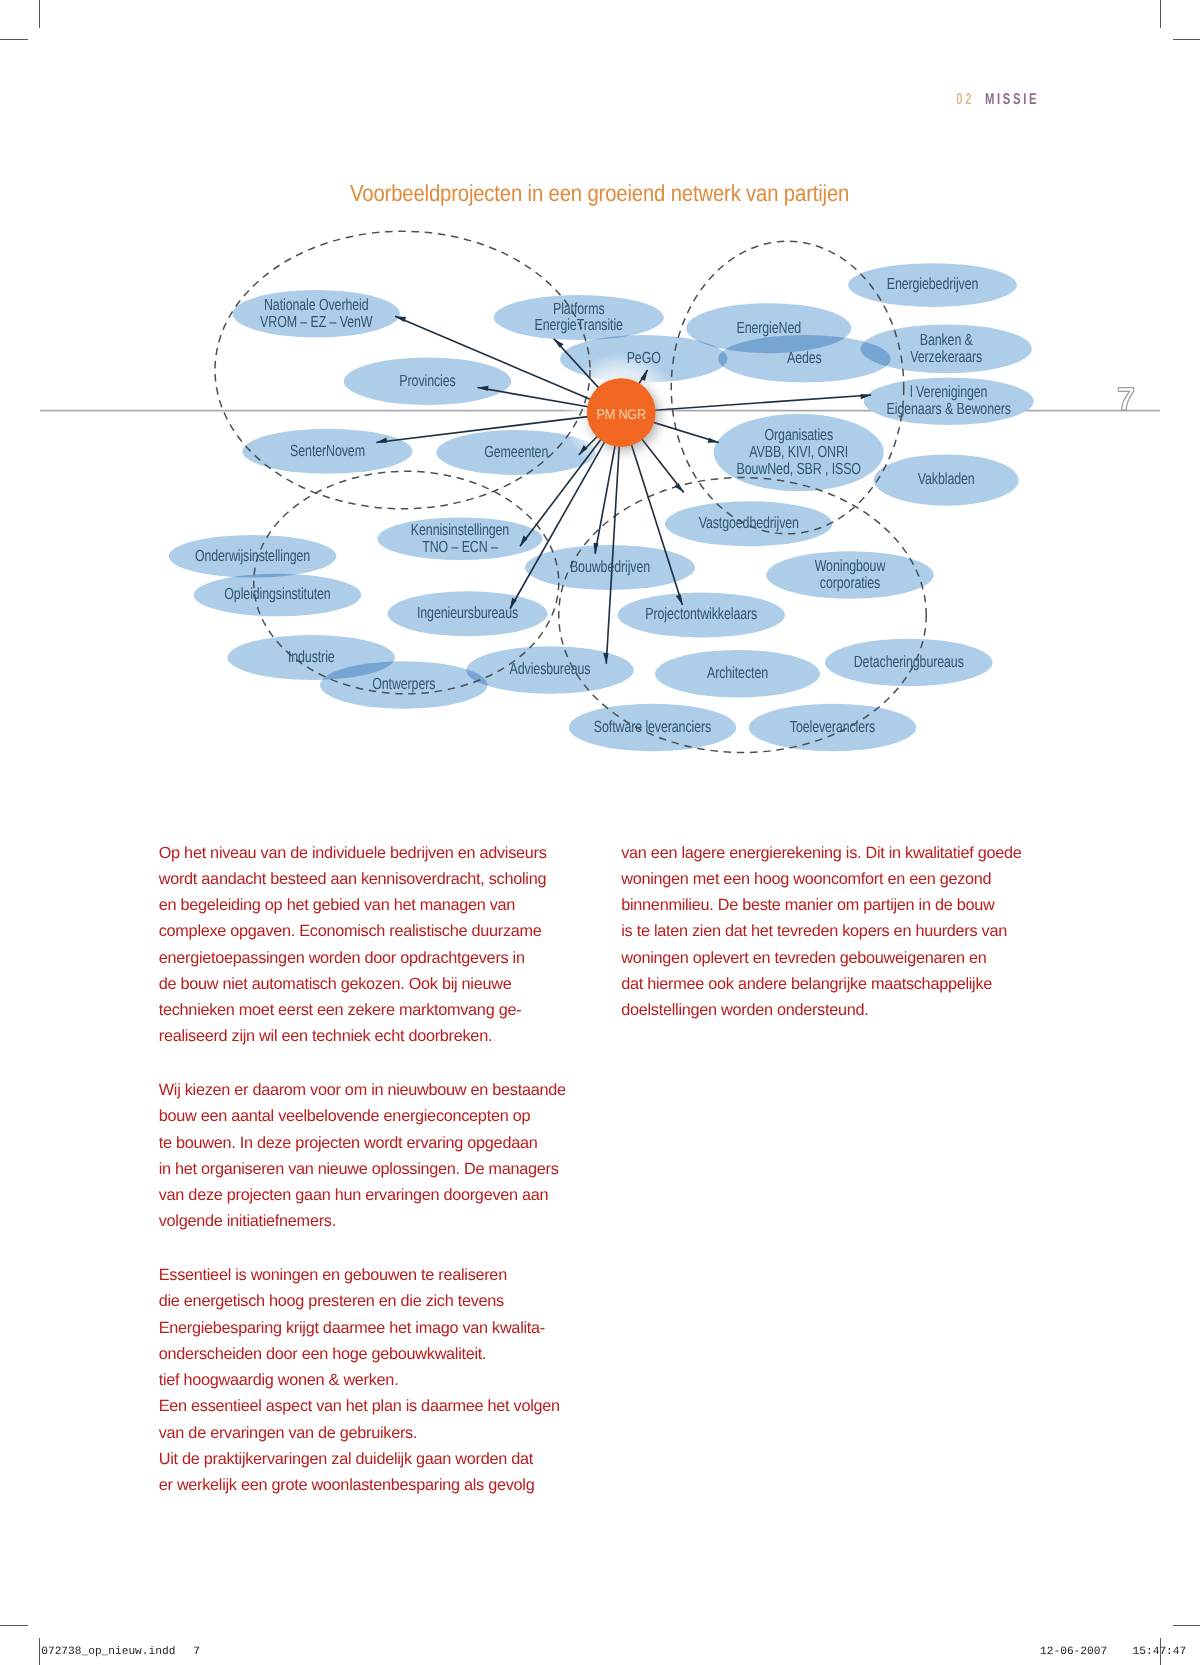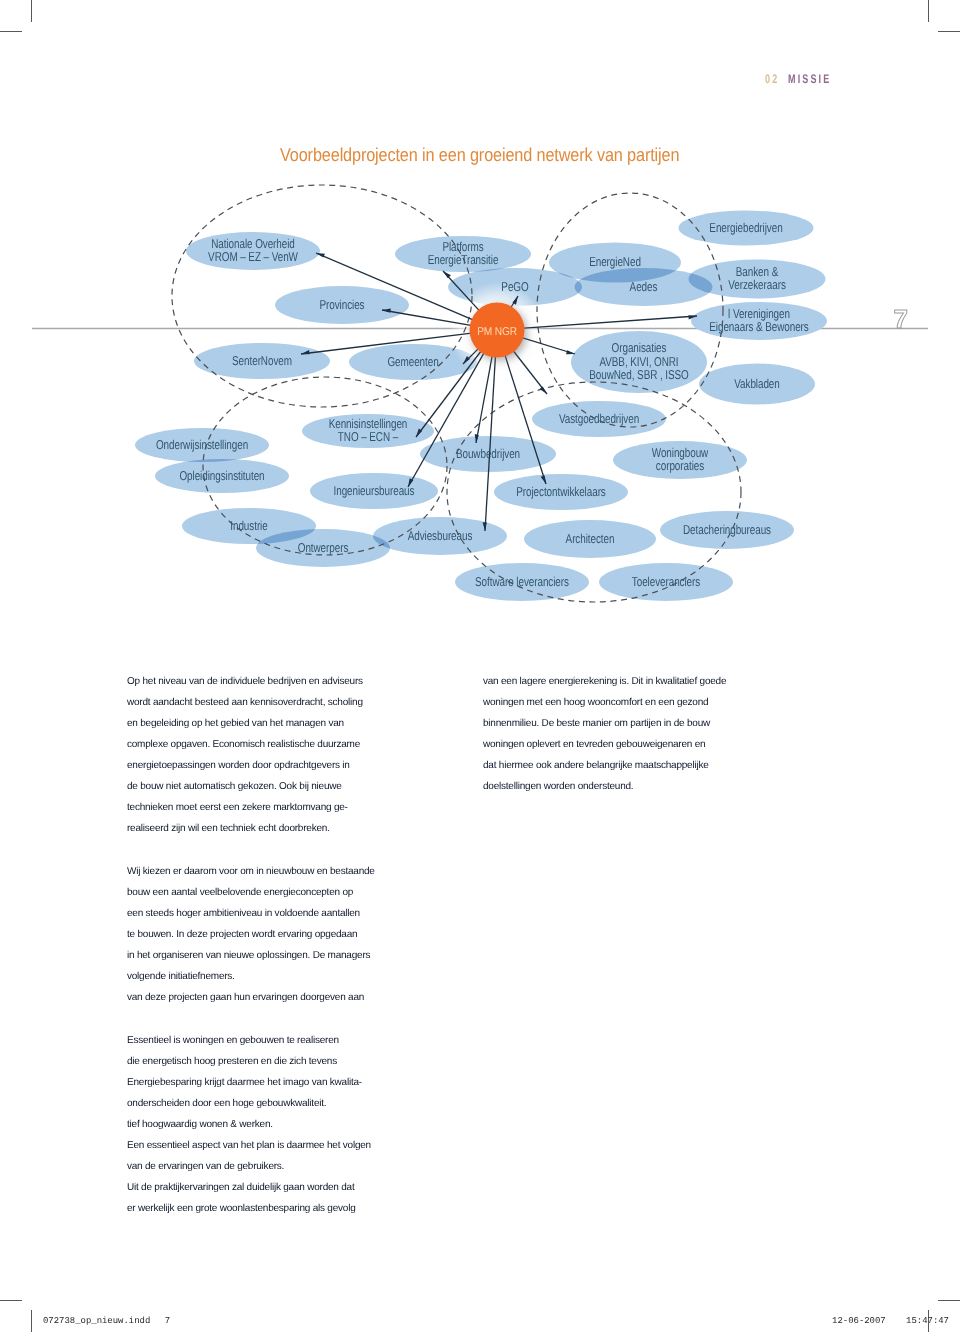--- a/index.html
+++ b/index.html
@@ -9,28 +9,28 @@
   .cropmarks{position:absolute;left:0;top:0;}
   .runhead{position:absolute;left:764.7px;top:72.2px;font-size:12.5px;letter-spacing:3px;font-weight:bold;white-space:nowrap;transform:scaleX(0.72);transform-origin:0 0;}
   .rh-num{color:#D9BE8F;}
   .rh-lbl{color:#8E6A8E;margin-left:12px;}
   .title{position:absolute;left:280px;top:144px;margin:0;font-size:18.6px;font-weight:normal;color:#E08A3C;letter-spacing:-0.15px;white-space:nowrap;transform:scaleX(0.874);transform-origin:0 0;}
   .diagram{position:absolute;left:0;top:0;width:960px;height:620px;z-index:2;}
   .node-text{font-family:"Liberation Sans",sans-serif;font-size:12.9px;fill:#31566E;text-anchor:middle;letter-spacing:-0.1px;}
   .hub-text{font-family:"Liberation Sans",sans-serif;font-size:11.3px;letter-spacing:-0.2px;fill:#FCD7AE;text-anchor:middle;}
   .pagerule{position:absolute;left:0;top:320px;z-index:1;overflow:visible;}
   .folio{font-family:"Liberation Sans",sans-serif;font-size:26px;font-weight:bold;fill:none;stroke:#9A9C9F;stroke-width:1;}
-  .col{position:absolute;font-size:10px;letter-spacing:-0.22px;line-height:21px;color:#0f172a;}
+  .col{position:absolute;font-size:13px;letter-spacing:-0.22px;line-height:21px;color:#b91c1c;}
   .col p{margin:0 0 22px 0;}
   .col p:last-child{margin-bottom:0;}
   .ln{display:block;white-space:nowrap;}
   .col1{left:127px;top:671px;width:340px;}
-  .col2{left:483px;top:671px;width:350px;}
+  .col2{left:497px;top:671px;width:350px;}
   .slug{position:absolute;bottom:6px;font-family:"Liberation Mono",monospace;font-size:8.95px;color:#231F20;letter-spacing:0;white-space:nowrap;}
-  .slug-left{left:43px;}
+  .slug-left{left:33px;}
   .slug-right{right:11px;margin-left:20px;}
   .slug-page{margin-left:9px;}
   .slug-time{margin-left:15px;}
 </style>
 </head>
 <body>
 
 <div class="page">
 
   <svg class="cropmarks" width="960" height="1332">
@@ -188,43 +188,43 @@
         <span class="ln">en begeleiding op het gebied van het managen van</span>
         <span class="ln">complexe opgaven. Economisch realistische duurzame</span>
         <span class="ln">energietoepassingen worden door opdrachtgevers in</span>
         <span class="ln">de bouw niet automatisch gekozen. Ook bij nieuwe</span>
         <span class="ln">technieken moet eerst een zekere marktomvang ge-</span>
         <span class="ln">realiseerd zijn wil een techniek echt doorbreken.</span>
       </p>
       <p>
         <span class="ln">Wij kiezen er daarom voor om in nieuwbouw en bestaande</span>
         <span class="ln">bouw een aantal veelbelovende energieconcepten op</span>
-        <span class="ln">een steeds hoger ambitieniveau in voldoende aantallen</span>
         <span class="ln">te bouwen. In deze projecten wordt ervaring opgedaan</span>
         <span class="ln">in het organiseren van nieuwe oplossingen. De managers</span>
+        <span class="ln">van deze projecten gaan hun ervaringen doorgeven aan</span>
         <span class="ln">volgende initiatiefnemers.</span>
-        <span class="ln">van deze projecten gaan hun ervaringen doorgeven aan</span>
       </p>
       <p>
         <span class="ln">Essentieel is woningen en gebouwen te realiseren</span>
         <span class="ln">die energetisch hoog presteren en die zich tevens</span>
         <span class="ln">Energiebesparing krijgt daarmee het imago van kwalita-</span>
         <span class="ln">onderscheiden door een hoge gebouwkwaliteit.</span>
         <span class="ln">tief hoogwaardig wonen &amp; werken.</span>
         <span class="ln">Een essentieel aspect van het plan is daarmee het volgen</span>
         <span class="ln">van de ervaringen van de gebruikers.</span>
         <span class="ln">Uit de praktijkervaringen zal duidelijk gaan worden dat</span>
         <span class="ln">er werkelijk een grote woonlastenbesparing als gevolg</span>
       </p>
     </div>
   <div class="col col2">
       <p>
         <span class="ln">van een lagere energierekening is. Dit in kwalitatief goede</span>
         <span class="ln">woningen met een hoog wooncomfort en een gezond</span>
         <span class="ln">binnenmilieu. De beste manier om partijen in de bouw</span>
+        <span class="ln">is te laten zien dat het tevreden kopers en huurders van</span>
         <span class="ln">woningen oplevert en tevreden gebouweigenaren en</span>
         <span class="ln">dat hiermee ook andere belangrijke maatschappelijke</span>
         <span class="ln">doelstellingen worden ondersteund.</span>
       </p>
     </div>
 
   <div class="slug slug-left">
     <span>072738_op_nieuw.indd</span>
     <span class="slug-page">7</span>
   </div>

